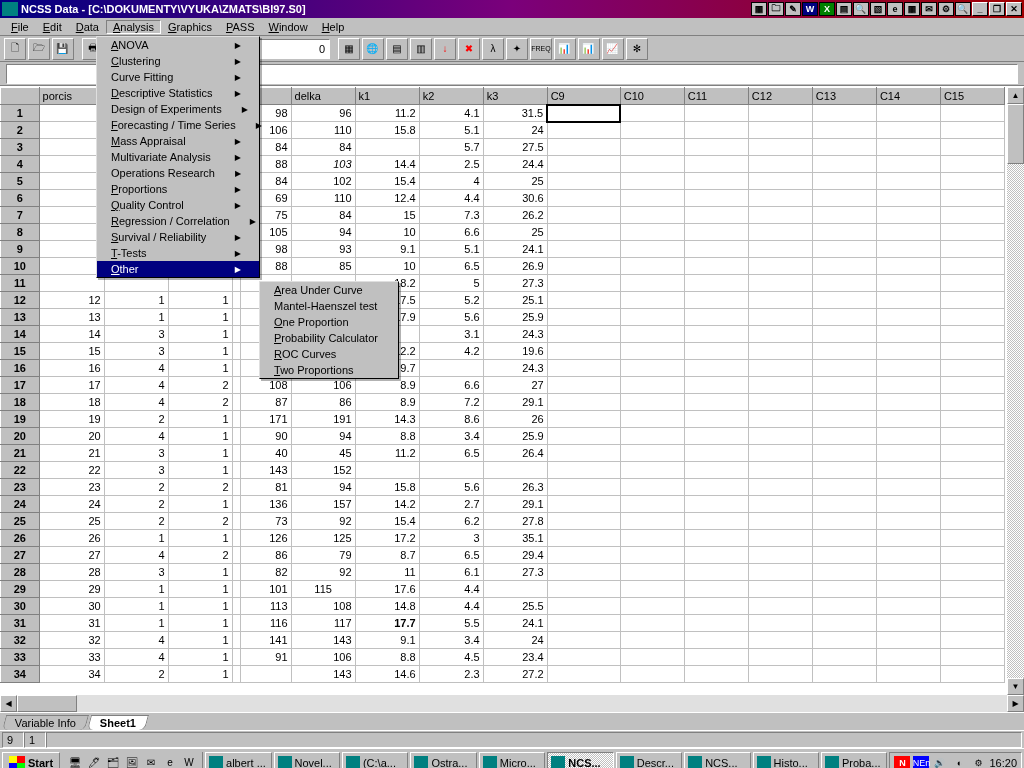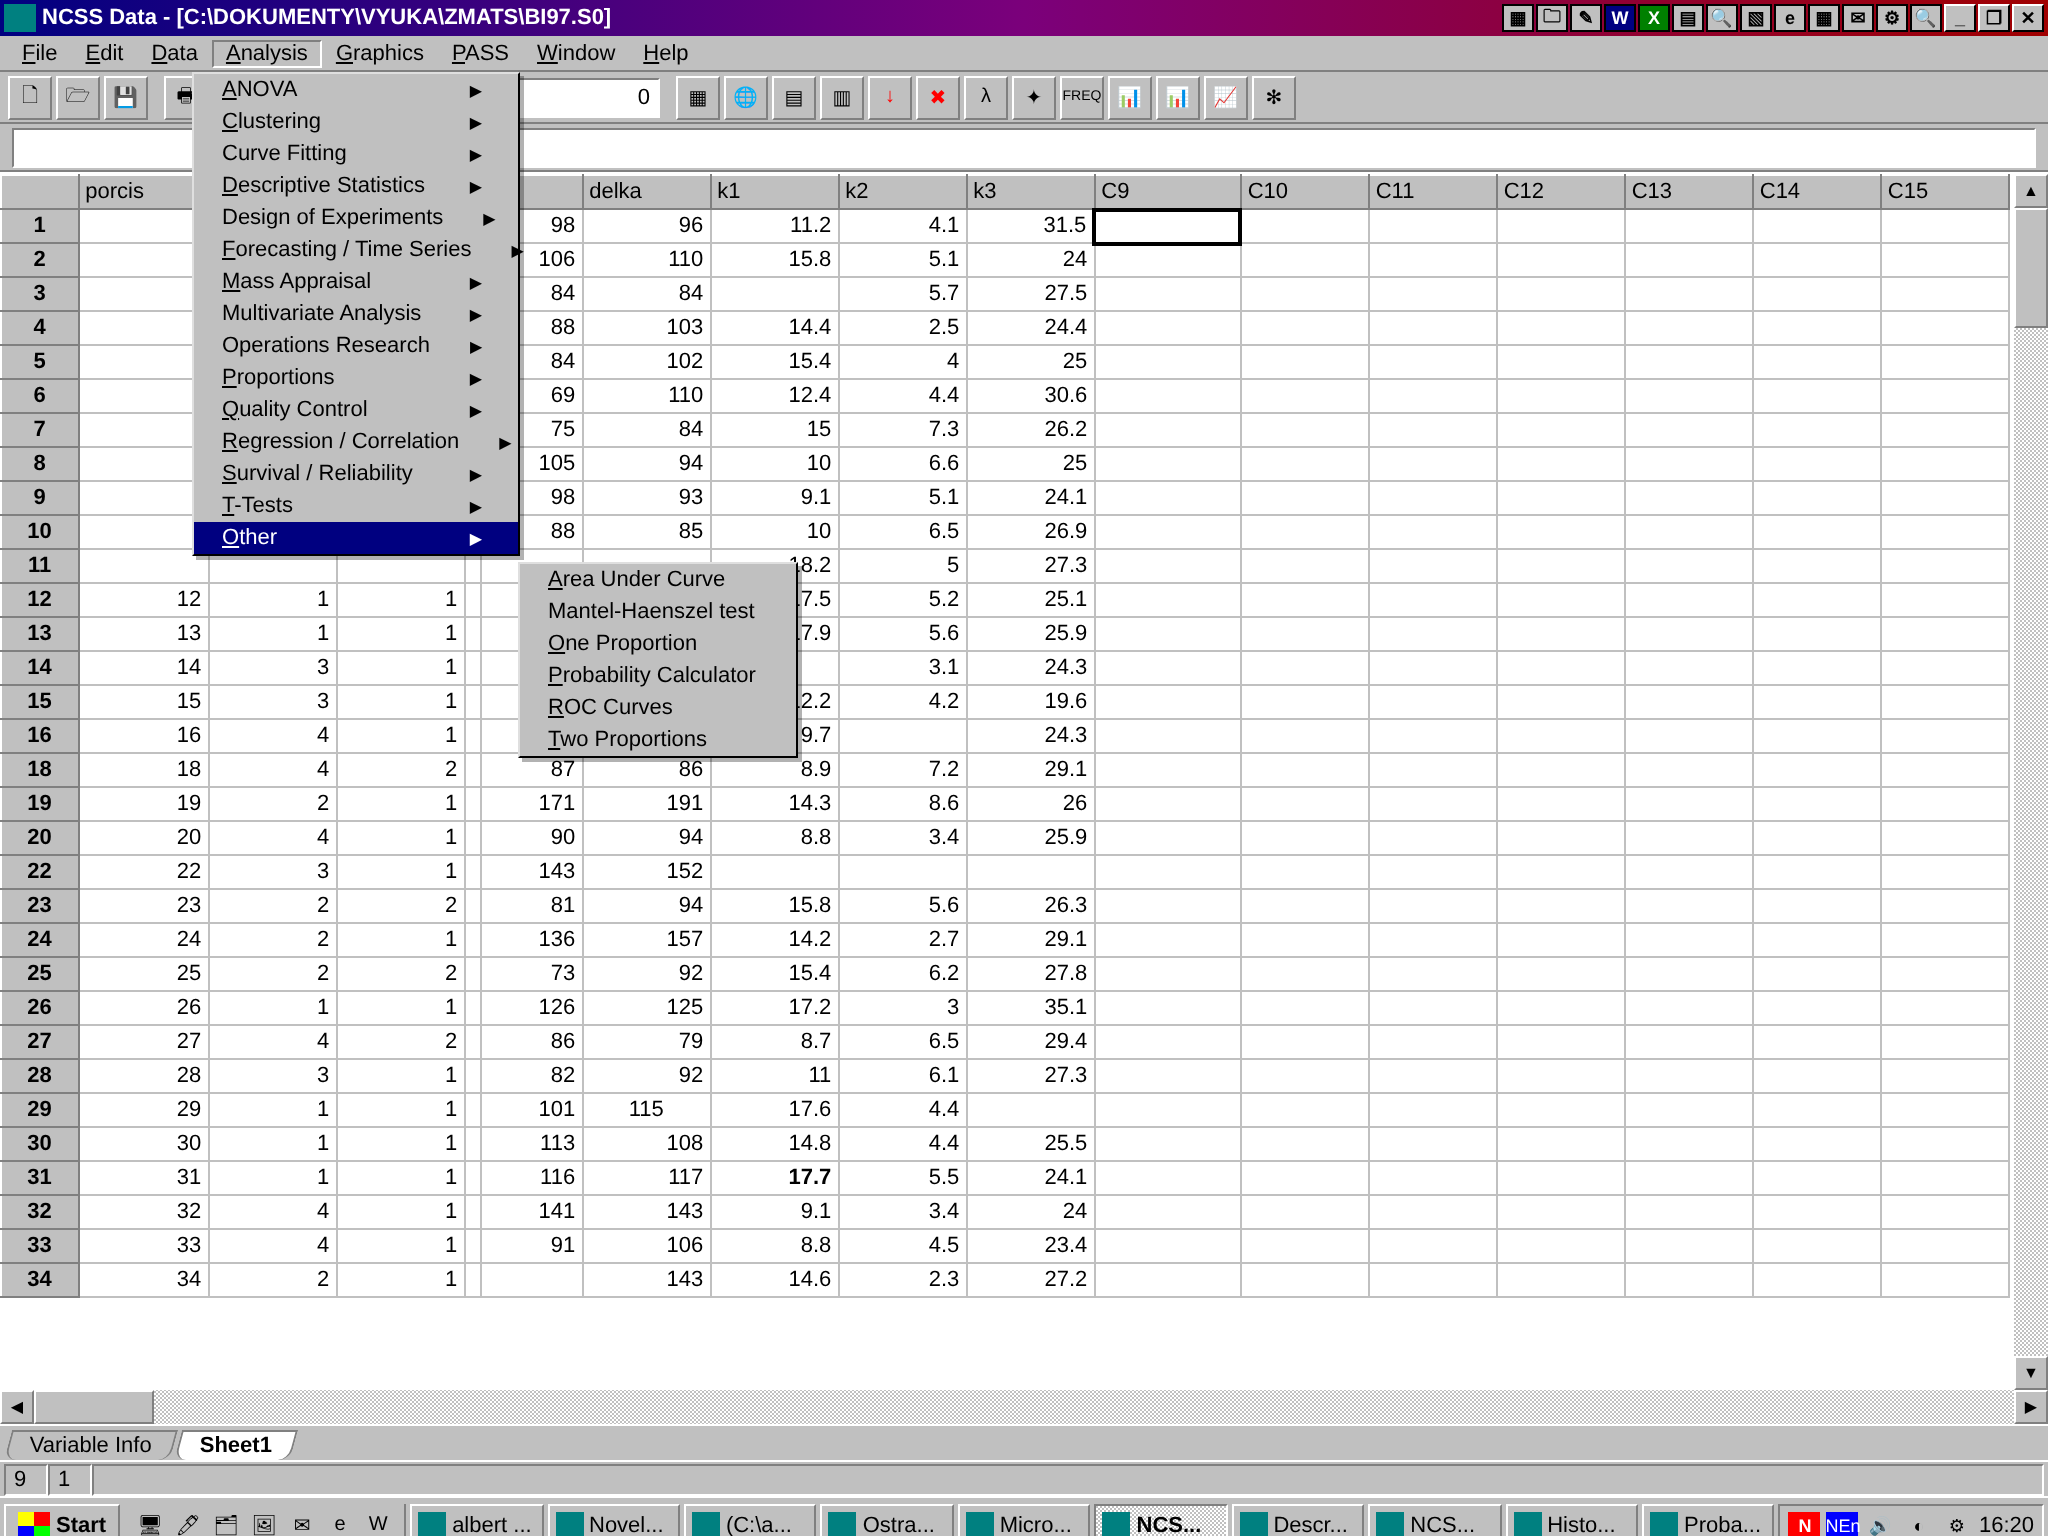--- a/index.html
+++ b/index.html
@@ -233,21 +233,21 @@
           <td style="width: 63px;"></td>
           <td style="width: 63px;"></td>
         </tr>
         <tr>
           <th class="rowhead">4</th>
           <td style="width: 64px;"></td>
           <td style="width: 63px;"></td>
           <td style="width: 63px;"></td>
           <td style="width: 8px;"></td>
           <td style="width: 50px;">88</td>
-          <td style="width: 63px;">103</td>
+          <td style="width: 63px; font-style: italic;">103</td>
           <td style="width: 63px;">14.4</td>
           <td style="width: 63px;">2.5</td>
           <td style="width: 63px;">24.4</td>
           <td style="width: 72px;"></td>
           <td style="width: 63px;"></td>
           <td style="width: 63px;"></td>
           <td style="width: 63px;"></td>
           <td style="width: 63px;"></td>
           <td style="width: 63px;"></td>
           <td style="width: 63px;"></td>
@@ -474,20 +474,39 @@
           <td style="width: 63px;">24.3</td>
           <td style="width: 72px;"></td>
           <td style="width: 63px;"></td>
           <td style="width: 63px;"></td>
           <td style="width: 63px;"></td>
           <td style="width: 63px;"></td>
           <td style="width: 63px;"></td>
           <td style="width: 63px;"></td>
         </tr>
         <tr>
+          <th class="rowhead">17</th>
+          <td style="width: 64px;">17</td>
+          <td style="width: 63px;">4</td>
+          <td style="width: 63px;">2</td>
+          <td style="width: 8px;"></td>
+          <td style="width: 50px;">108</td>
+          <td style="width: 63px;">106</td>
+          <td style="width: 63px;">8.9</td>
+          <td style="width: 63px;">6.6</td>
+          <td style="width: 63px;">27</td>
+          <td style="width: 72px;"></td>
+          <td style="width: 63px;"></td>
+          <td style="width: 63px;"></td>
+          <td style="width: 63px;"></td>
+          <td style="width: 63px;"></td>
+          <td style="width: 63px;"></td>
+          <td style="width: 63px;"></td>
+        </tr>
+        <tr>
           <th class="rowhead">18</th>
           <td style="width: 64px;">18</td>
           <td style="width: 63px;">4</td>
           <td style="width: 63px;">2</td>
           <td style="width: 8px;"></td>
           <td style="width: 50px;">87</td>
           <td style="width: 63px;">86</td>
           <td style="width: 63px;">8.9</td>
           <td style="width: 63px;">7.2</td>
           <td style="width: 63px;">29.1</td>
@@ -522,20 +541,39 @@
           <th class="rowhead">20</th>
           <td style="width: 64px;">20</td>
           <td style="width: 63px;">4</td>
           <td style="width: 63px;">1</td>
           <td style="width: 8px;"></td>
           <td style="width: 50px;">90</td>
           <td style="width: 63px;">94</td>
           <td style="width: 63px;">8.8</td>
           <td style="width: 63px;">3.4</td>
           <td style="width: 63px;">25.9</td>
+          <td style="width: 72px;"></td>
+          <td style="width: 63px;"></td>
+          <td style="width: 63px;"></td>
+          <td style="width: 63px;"></td>
+          <td style="width: 63px;"></td>
+          <td style="width: 63px;"></td>
+          <td style="width: 63px;"></td>
+        </tr>
+        <tr>
+          <th class="rowhead">21</th>
+          <td style="width: 64px;">21</td>
+          <td style="width: 63px;">3</td>
+          <td style="width: 63px;">1</td>
+          <td style="width: 8px;"></td>
+          <td style="width: 50px;">40</td>
+          <td style="width: 63px;">45</td>
+          <td style="width: 63px;">11.2</td>
+          <td style="width: 63px;">6.5</td>
+          <td style="width: 63px;">26.4</td>
           <td style="width: 72px;"></td>
           <td style="width: 63px;"></td>
           <td style="width: 63px;"></td>
           <td style="width: 63px;"></td>
           <td style="width: 63px;"></td>
           <td style="width: 63px;"></td>
           <td style="width: 63px;"></td>
         </tr>
         <tr>
           <th class="rowhead">22</th>

